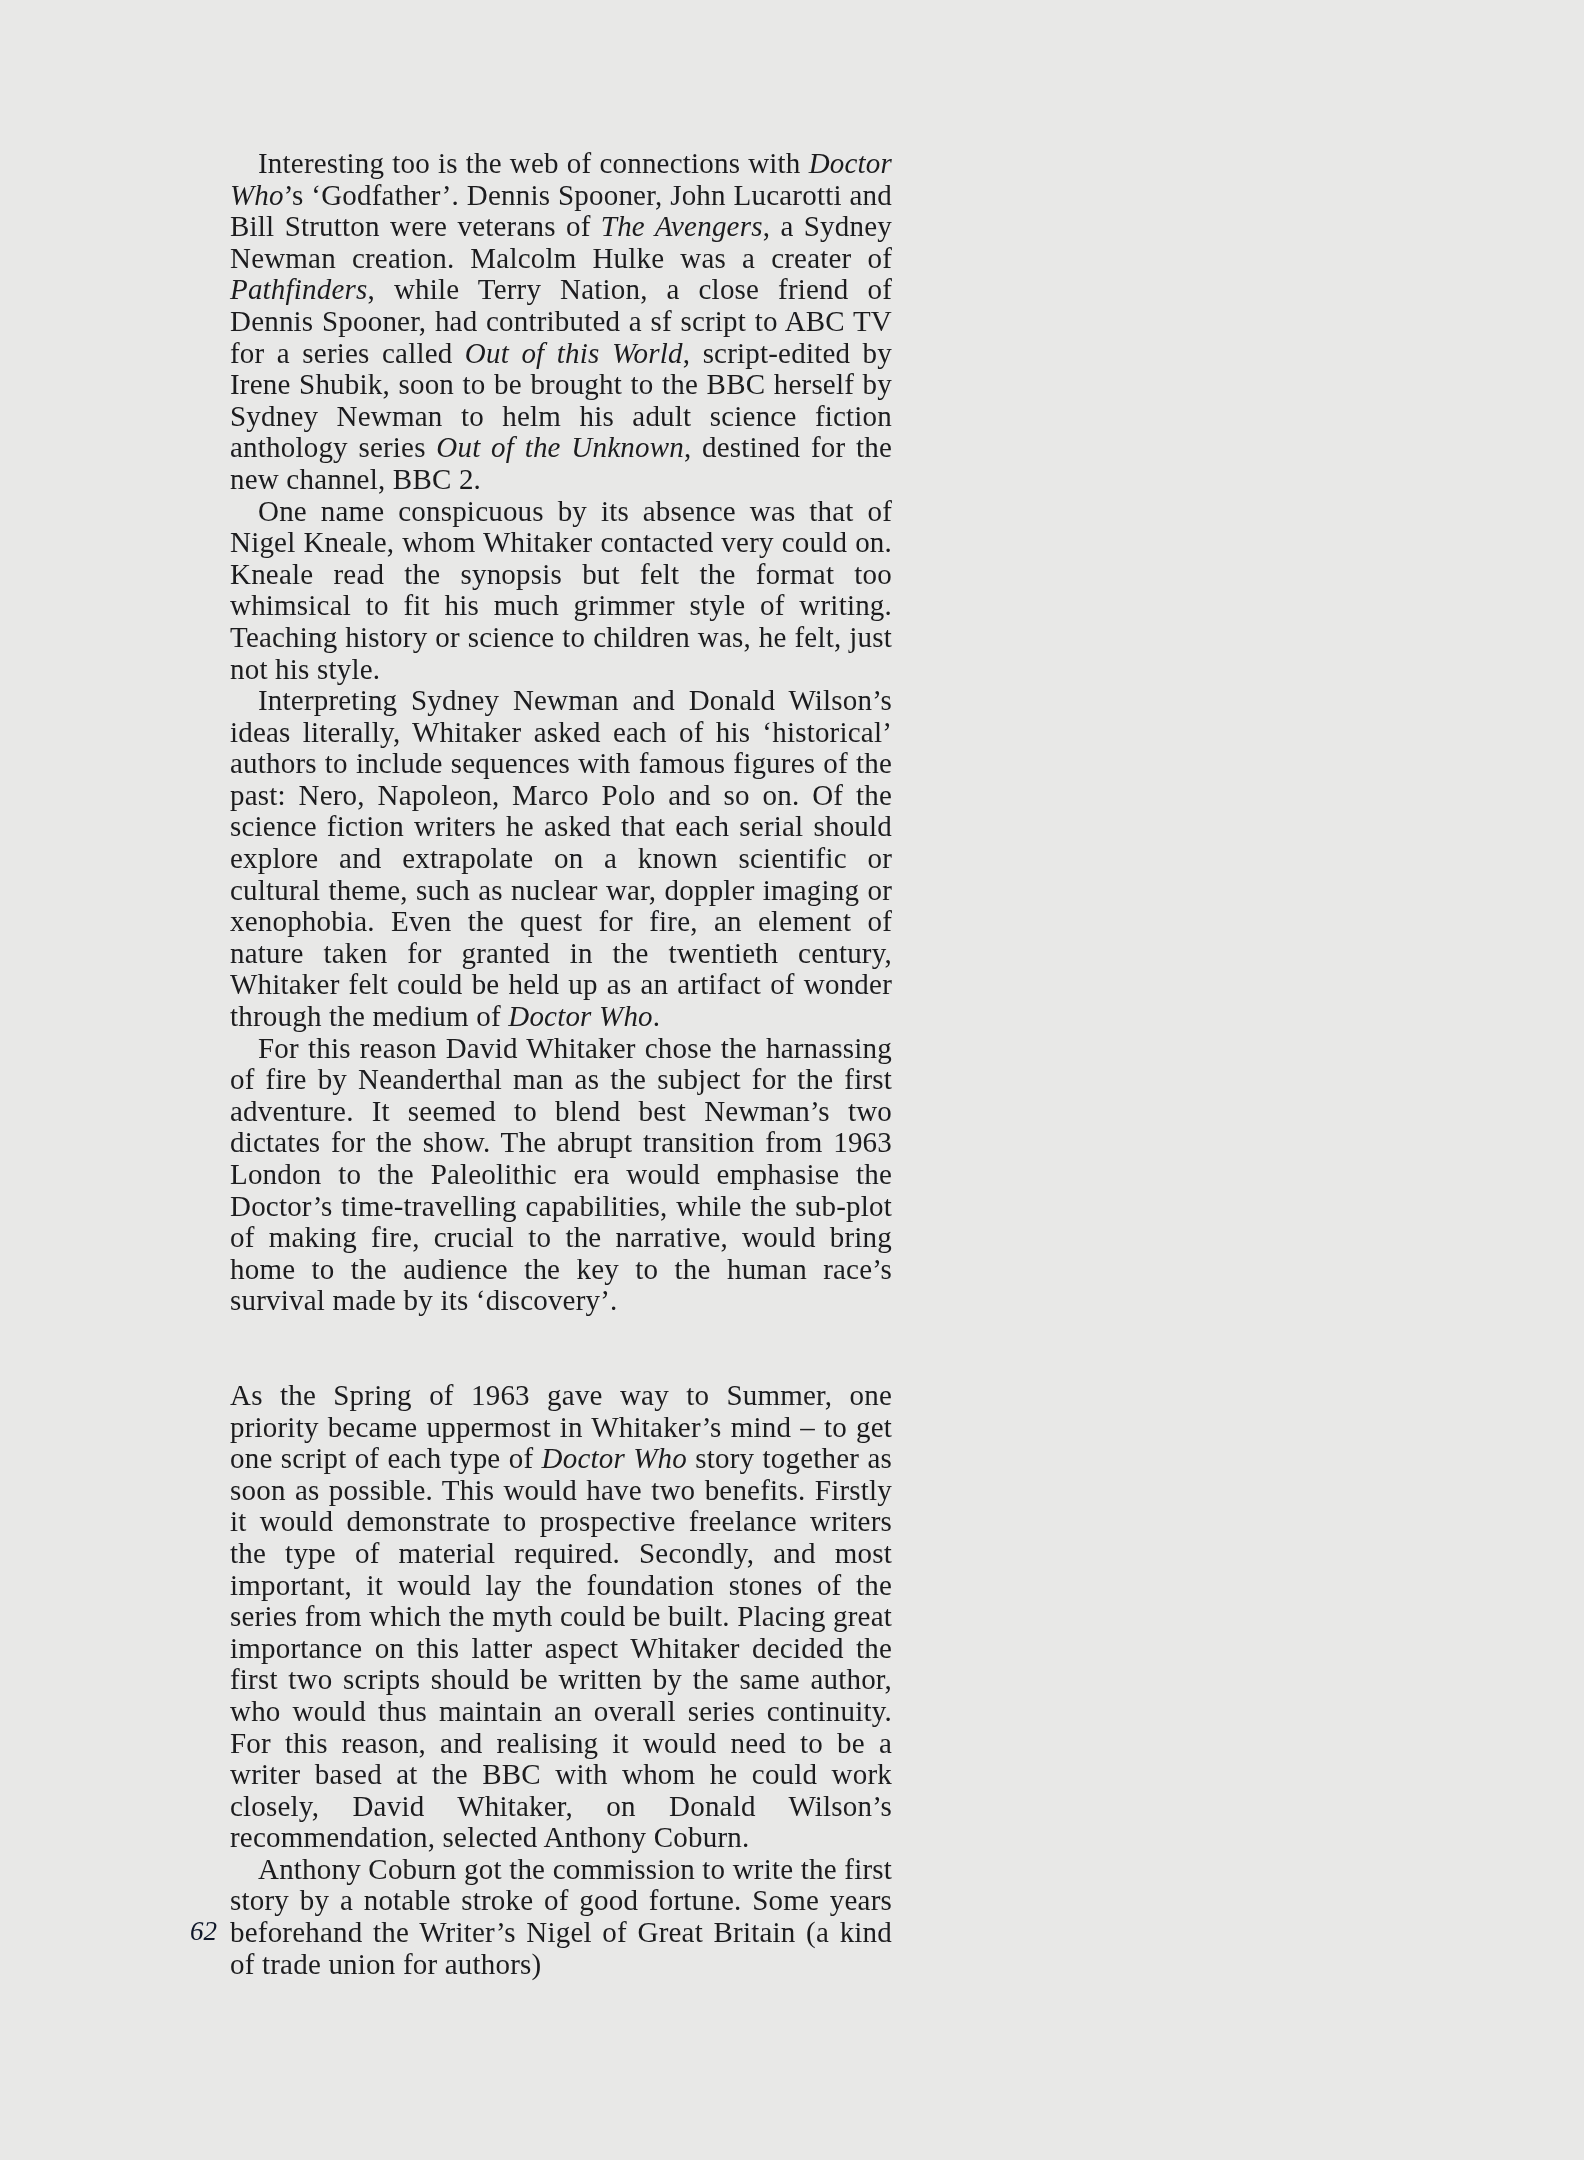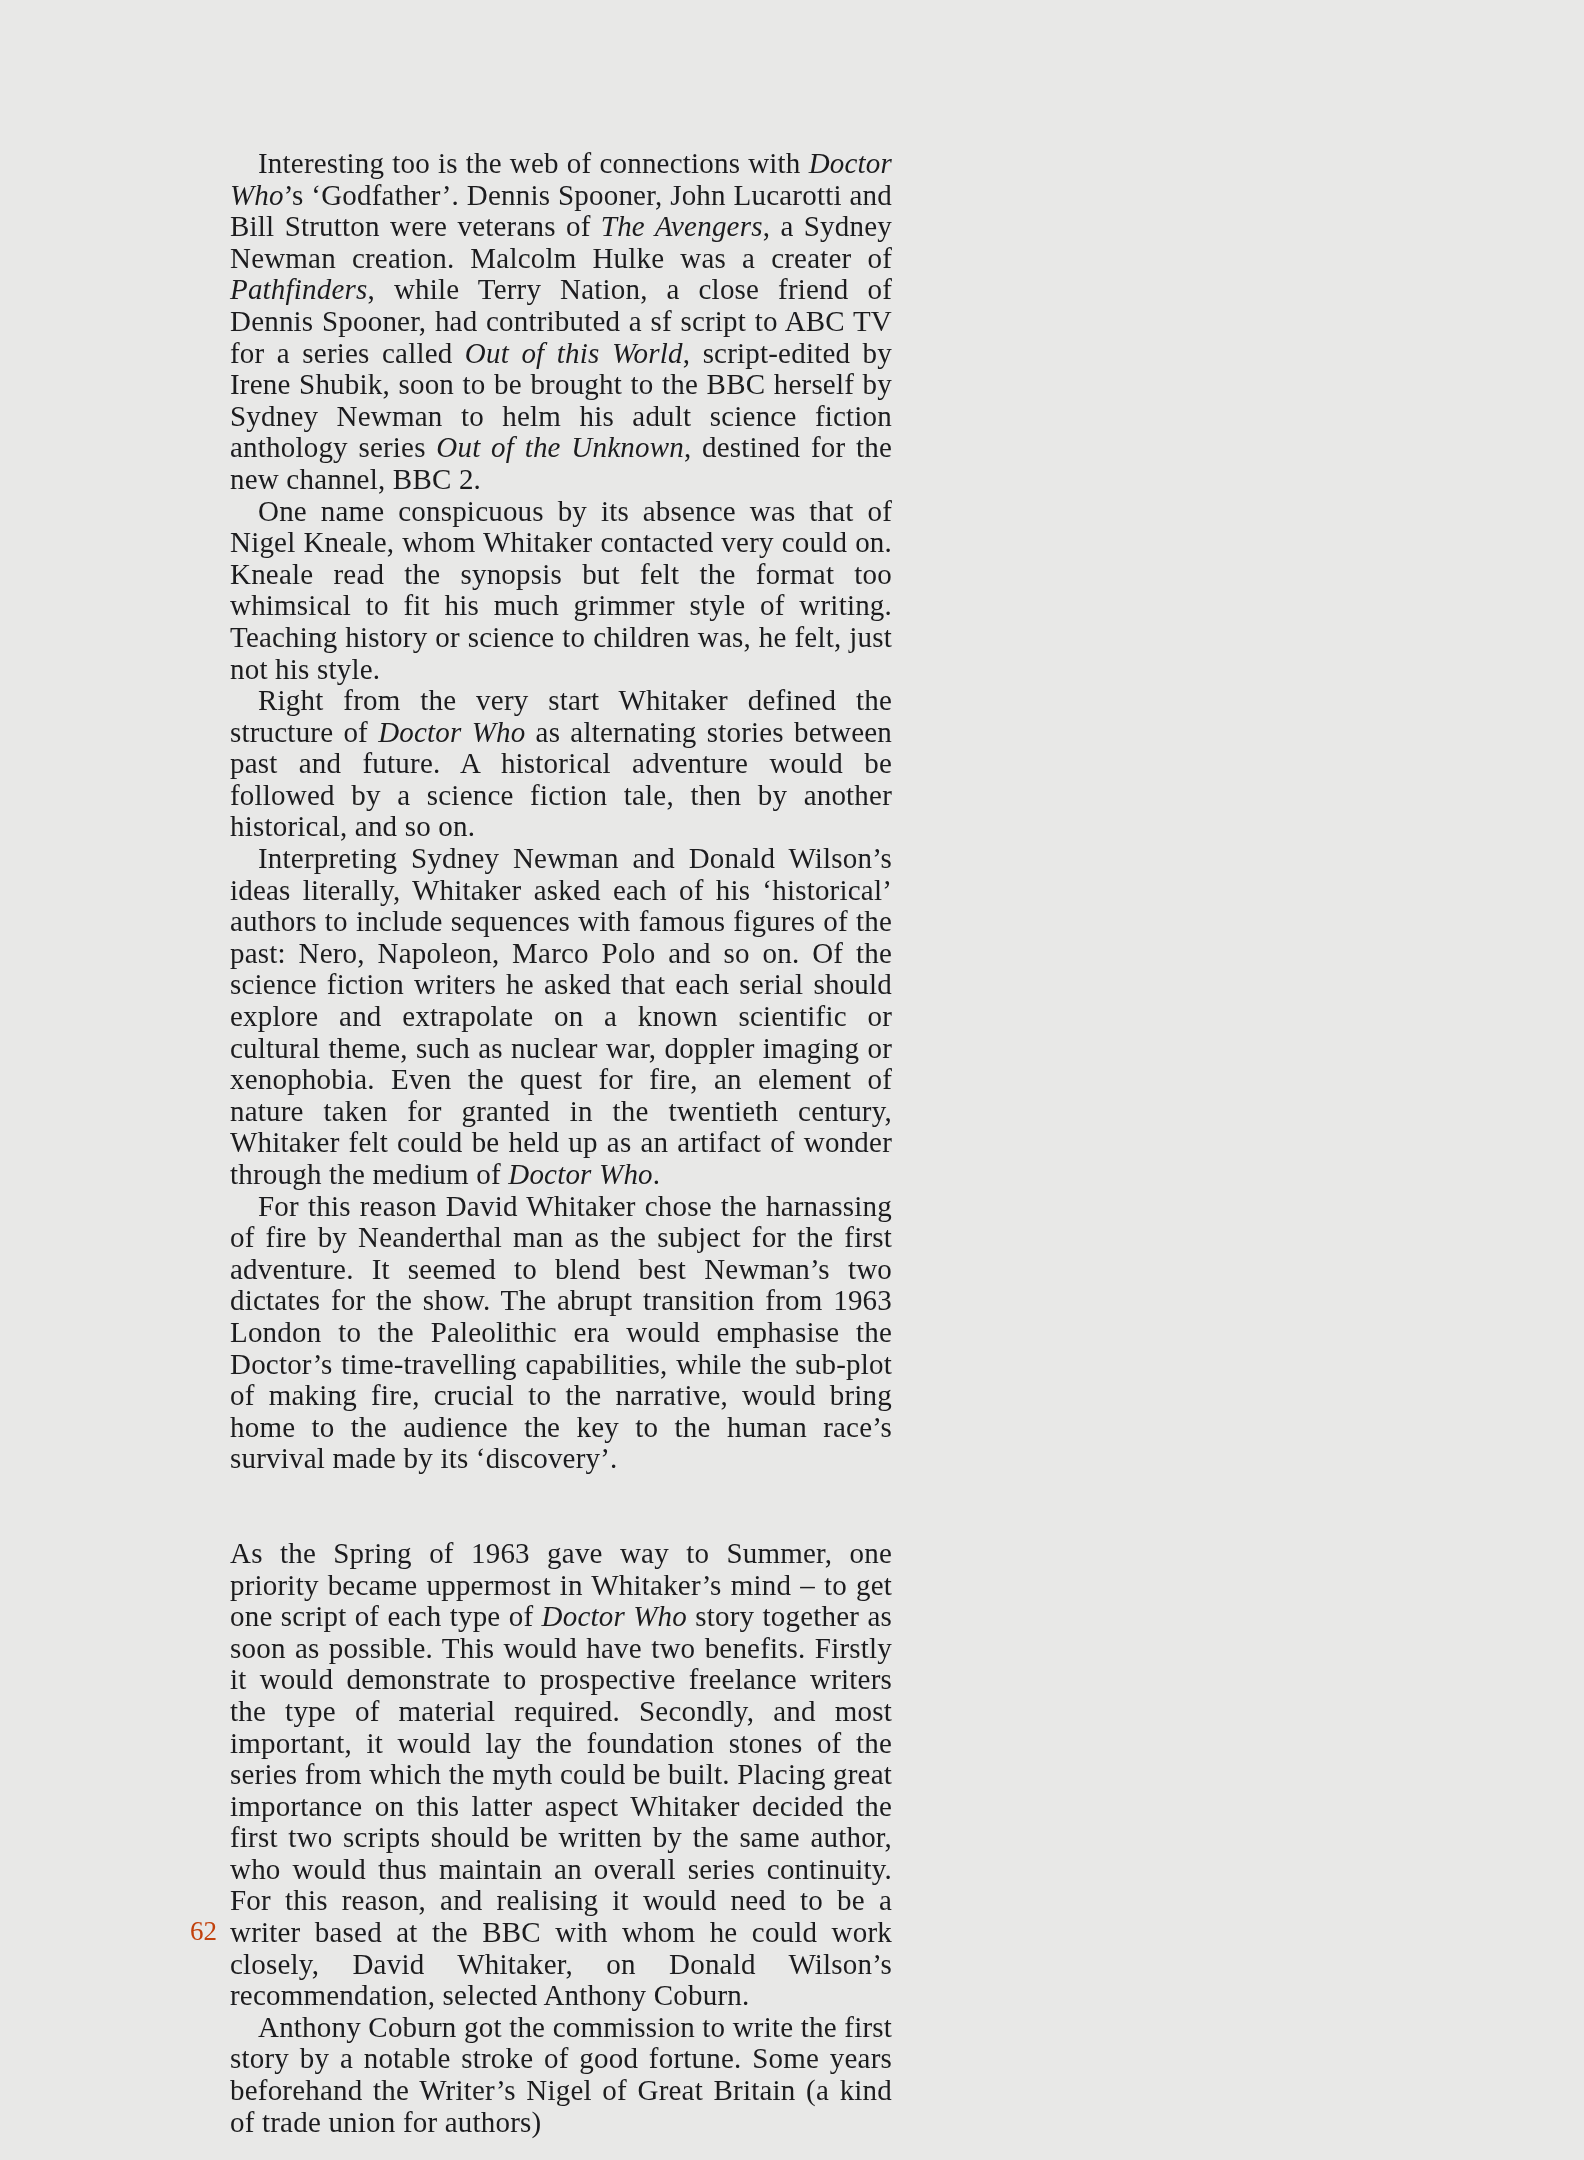--- a/index.html
+++ b/index.html
@@ -44,30 +44,30 @@
   }
   .text-block i {
     font-style: italic;
   }
   .page-number {
     position: absolute;
     left: 190px;
     top: 1916px;
     font-size: 27px;
     line-height: 31px;
-    color: #c2410c;
+    color: #0f172a;
+    font-style: italic;
   }
 </style>
 </head>
 <body>
 
 <div class="page">
   <div class="text-block" id="text-col">
       <p class="para">Interesting too is the web of connections with <i>Doctor Who</i>’s ‘Godfather’. Dennis Spooner, John Lucarotti and Bill Strutton were veterans of <i>The Avengers</i>, a Sydney Newman creation. Malcolm Hulke was a creater of <i>Pathfinders</i>, while Terry Nation, a close friend of Dennis Spooner, had contributed a sf script to ABC TV for a series called <i>Out of this World</i>, script-edited by Irene Shubik, soon to be brought to the BBC herself by Sydney Newman to helm his adult science fiction anthology series <i>Out of the Unknown</i>, destined for the new channel, BBC 2.</p>
       <p class="para">One name conspicuous by its absence was that of Nigel Kneale, whom Whitaker contacted very could on. Kneale read the synopsis but felt the format too whimsical to fit his much grimmer style of writing. Teaching history or science to children was, he felt, just not his style.</p>
-      <p class="para">Right from the very start Whitaker defined the structure of <i>Doctor Who</i> as alternating stories between past and future. A historical adventure would be followed by a science fiction tale, then by another historical, and so on.</p>
       <p class="para">Interpreting Sydney Newman and Donald Wilson’s ideas literally, Whitaker asked each of his ‘historical’ authors to include sequences with famous figures of the past: Nero, Napoleon, Marco Polo and so on. Of the science fiction writers he asked that each serial should explore and extrapolate on a known scientific or cultural theme, such as nuclear war, doppler imaging or xenophobia. Even the quest for fire, an element of nature taken for granted in the twentieth century, Whitaker felt could be held up as an artifact of wonder through the medium of <i>Doctor Who</i>.</p>
       <p class="para">For this reason David Whitaker chose the harnassing of fire by Neanderthal man as the subject for the first adventure. It seemed to blend best Newman’s two dictates for the show. The abrupt transition from 1963 London to the Paleolithic era would emphasise the Doctor’s time-travelling capabilities, while the sub-plot of making fire, crucial to the narrative, would bring home to the audience the key to the human race’s survival made by its ‘discovery’.</p>
       <p class="para flush space-before">As the Spring of 1963 gave way to Summer, one priority became uppermost in Whitaker’s mind – to get one script of each type of <i>Doctor Who</i> story together as soon as possible. This would have two benefits. Firstly it would demonstrate to prospective freelance writers the type of material required. Secondly, and most important, it would lay the foundation stones of the series from which the myth could be built. Placing great importance on this latter aspect Whitaker decided the first two scripts should be written by the same author, who would thus maintain an overall series continuity. For this reason, and realising it would need to be a writer based at the BBC with whom he could work closely, David Whitaker, on Donald Wilson’s recommendation, selected Anthony Coburn.</p>
       <p class="para">Anthony Coburn got the commission to write the first story by a notable stroke of good fortune. Some years beforehand the Writer’s Nigel of Great Britain (a kind of trade union for authors)</p>
     </div>
   <div class="page-number">62</div>
 </div>
 
 </body></html>

